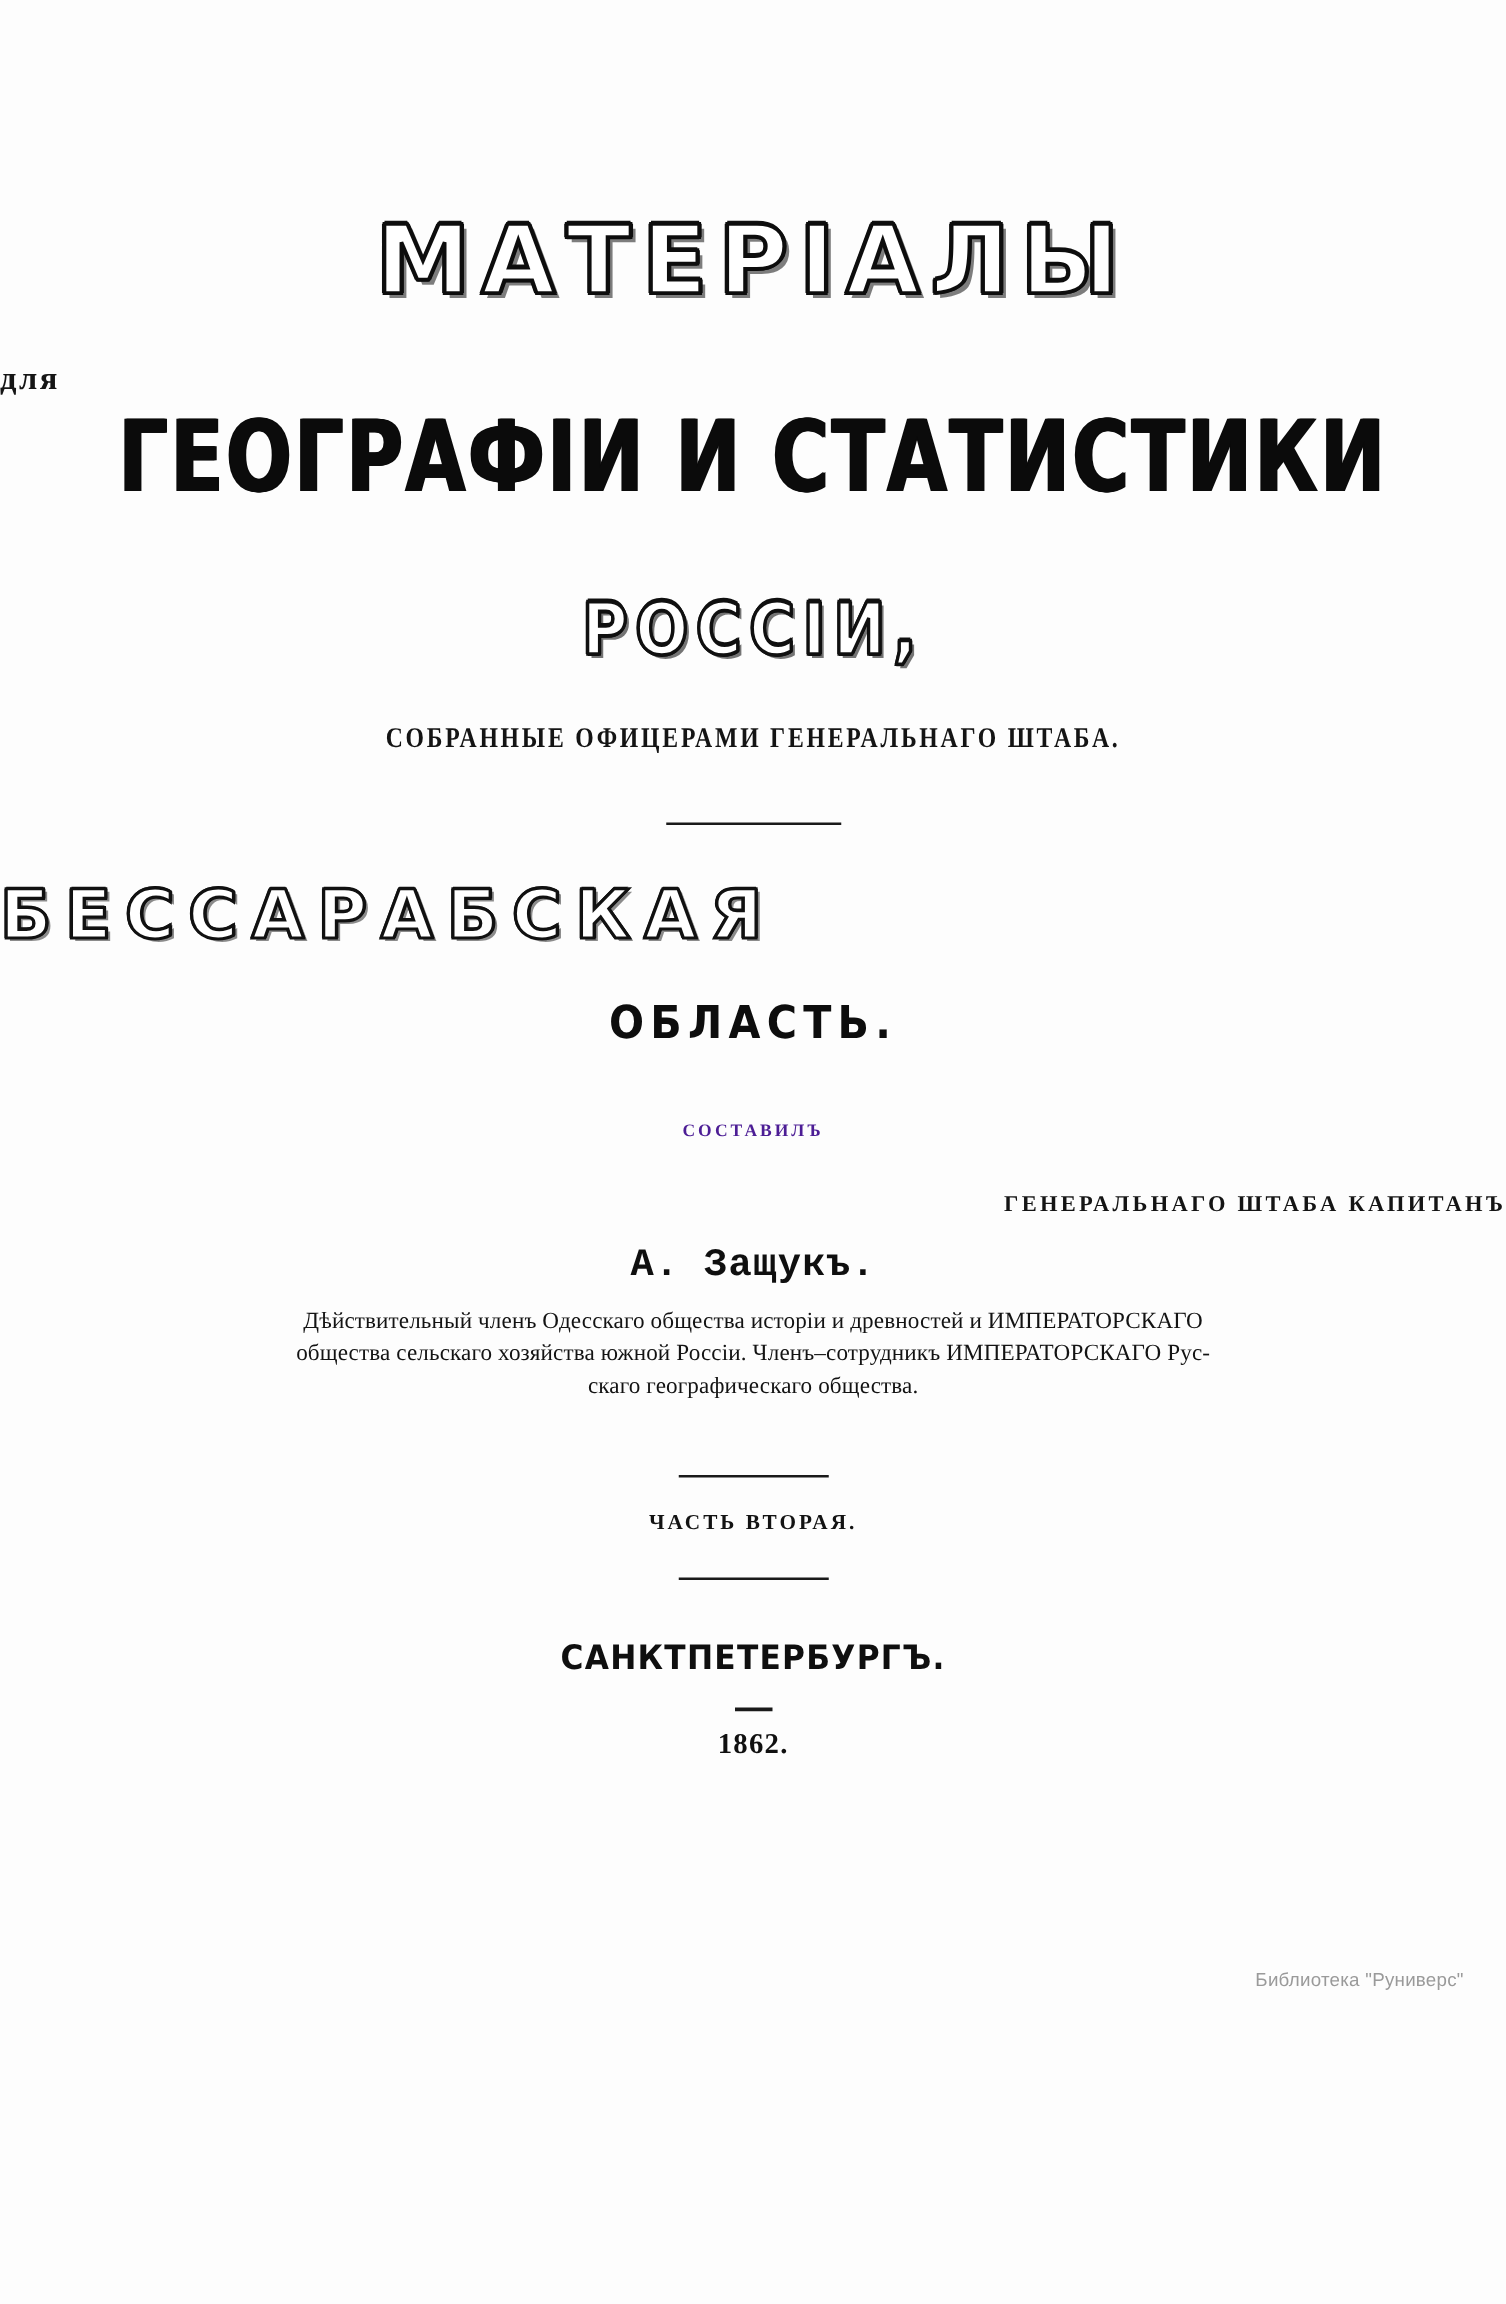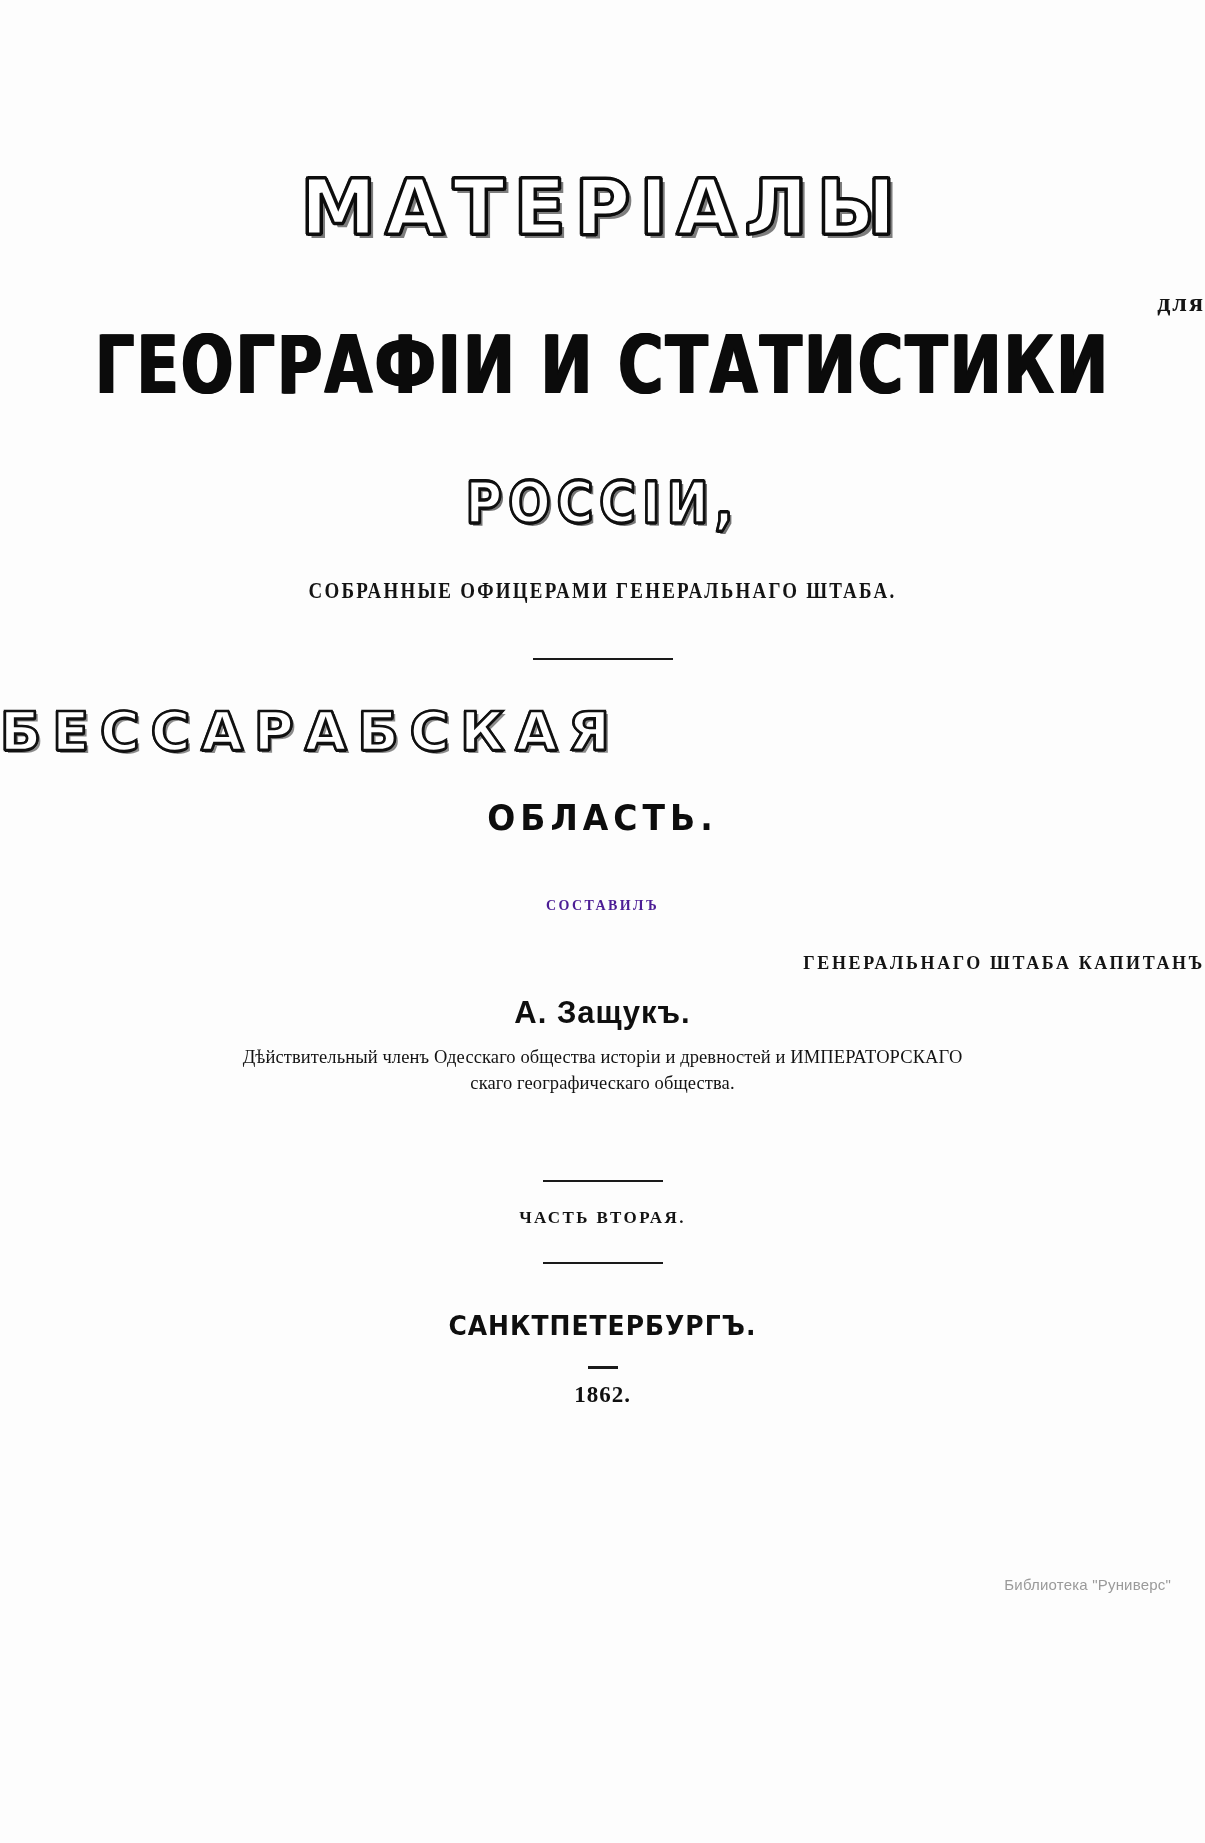--- a/index.html
+++ b/index.html
@@ -39,21 +39,21 @@
        2px 0 0 #111, -2px 0 0 #111, 0 2px 0 #111, 0 -2px 0 #111,
        4px 4px 0 rgba(20,20,20,0.55);
     line-height: 1;
   }
 
   
   .word-dlya {
     position: absolute;
     left: 0; right: 0;
     top: 288px;
-    text-align: right;
+    text-align: left;
     font-family: "Liberation Serif", serif;
     font-weight: 700;
     font-size: 26px;
     letter-spacing: 2px;
     color: #151515;
   }
 
   
   .title-geo {
     position: absolute;
@@ -183,21 +183,21 @@
     letter-spacing: 2.6px;
     color: #141414;
   }
 
   
   .line-author {
     position: absolute;
     left: 0; right: 0;
     top: 995px;
     text-align: center;
-    font-family: Liberation Sans, sans-serif;
+    font-family: Liberation Mono, monospace;
     font-weight: 700;
     font-size: 31px;
     letter-spacing: 1px;
     color: #0f0f0f;
   }
 
   
   .credentials {
     position: absolute;
     left: 50%;
@@ -288,20 +288,21 @@
   <div class="title-oblast">ОБЛАСТЬ.</div>
 
   <div class="line-sostavil">СОСТАВИЛЪ</div>
 
   <div class="line-rank">ГЕНЕРАЛЬНАГО ШТАБА КАПИТАНЪ</div>
 
   <div class="line-author">А. Защукъ.</div>
 
   <div class="credentials">
     <div class="l1">Дѣйствительный членъ Одесскаго общества исторіи и древностей и ИМПЕРАТОРСКАГО</div>
+    <div class="l2">общества сельскаго хозяйства южной Россіи. Членъ–сотрудникъ ИМПЕРАТОРСКАГО Рус-</div>
     <div class="l3">скаго географическаго общества.</div>
   </div>
 
   <div class="rule rule-2"></div>
 
   <div class="line-part">ЧАСТЬ ВТОРАЯ.</div>
 
   <div class="rule rule-3"></div>
 
   <div class="line-city">САНКТПЕТЕРБУРГЪ.</div>

